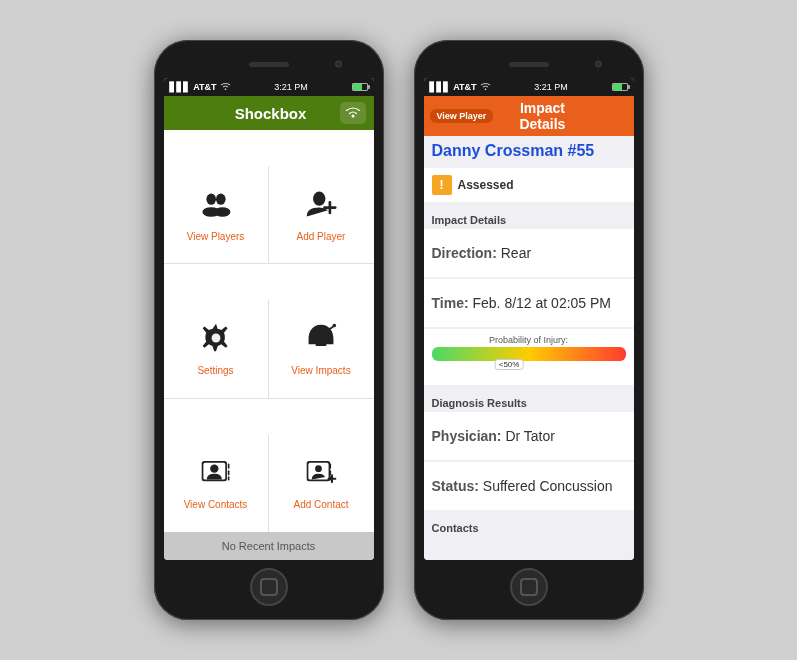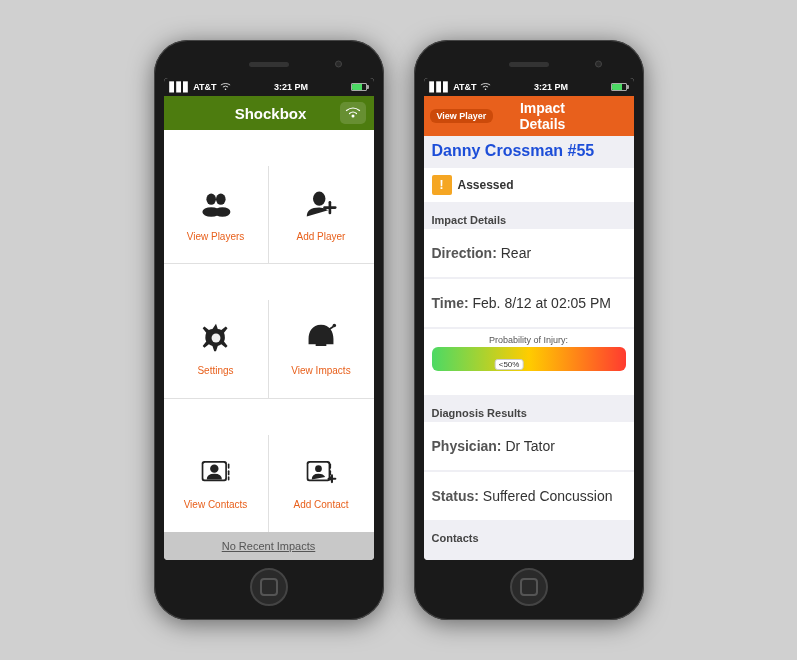--- a/index.html
+++ b/index.html
@@ -93,21 +93,21 @@
       font-size: 9px;
       font-weight: bold;
       display: flex;
       justify-content: space-between;
       align-items: center;
       padding: 2px 6px;
       height: 18px;
     }
 
     .status-left { display: flex; align-items: center; gap: 3px; }
-    .status-center { font-size: 9px; font-weight: bold; }
+    .status-center { font-size: 9px; font-weight: normal; }
     .status-right { display: flex; align-items: center; gap: 2px; font-size: 8px; }
     .battery {
       width: 16px;
       height: 8px;
       border: 1px solid #aaa;
       border-radius: 1px;
       position: relative;
       display: inline-block;
     }
     .battery::after {
@@ -198,21 +198,20 @@
       text-align: center;
     }
 
     
     .recent-impacts-bar {
       background: #c8c8c8;
       text-align: center;
       padding: 8px 4px;
       font-size: 11px;
       color: #555;
-      text-decoration: underline;
     }
 
     
     .nav-header {
       background: #e8601c;
       display: flex;
       align-items: center;
       padding: 4px 6px;
       gap: 4px;
     }
@@ -305,21 +304,21 @@
     }
 
     .prob-label {
       font-size: 9px;
       color: #555;
       text-align: center;
       margin-bottom: 2px;
     }
 
     .prob-bar-container {
-      height: 24px;
+      height: 14px;
       border-radius: 6px;
       overflow: visible;
       background: linear-gradient(to right, #4cd964 0%, #ffcc00 50%, #ff3b30 100%);
       position: relative;
       border-radius: 6px;
     }
 
     .prob-marker {
       position: absolute;
       left: 40%;

